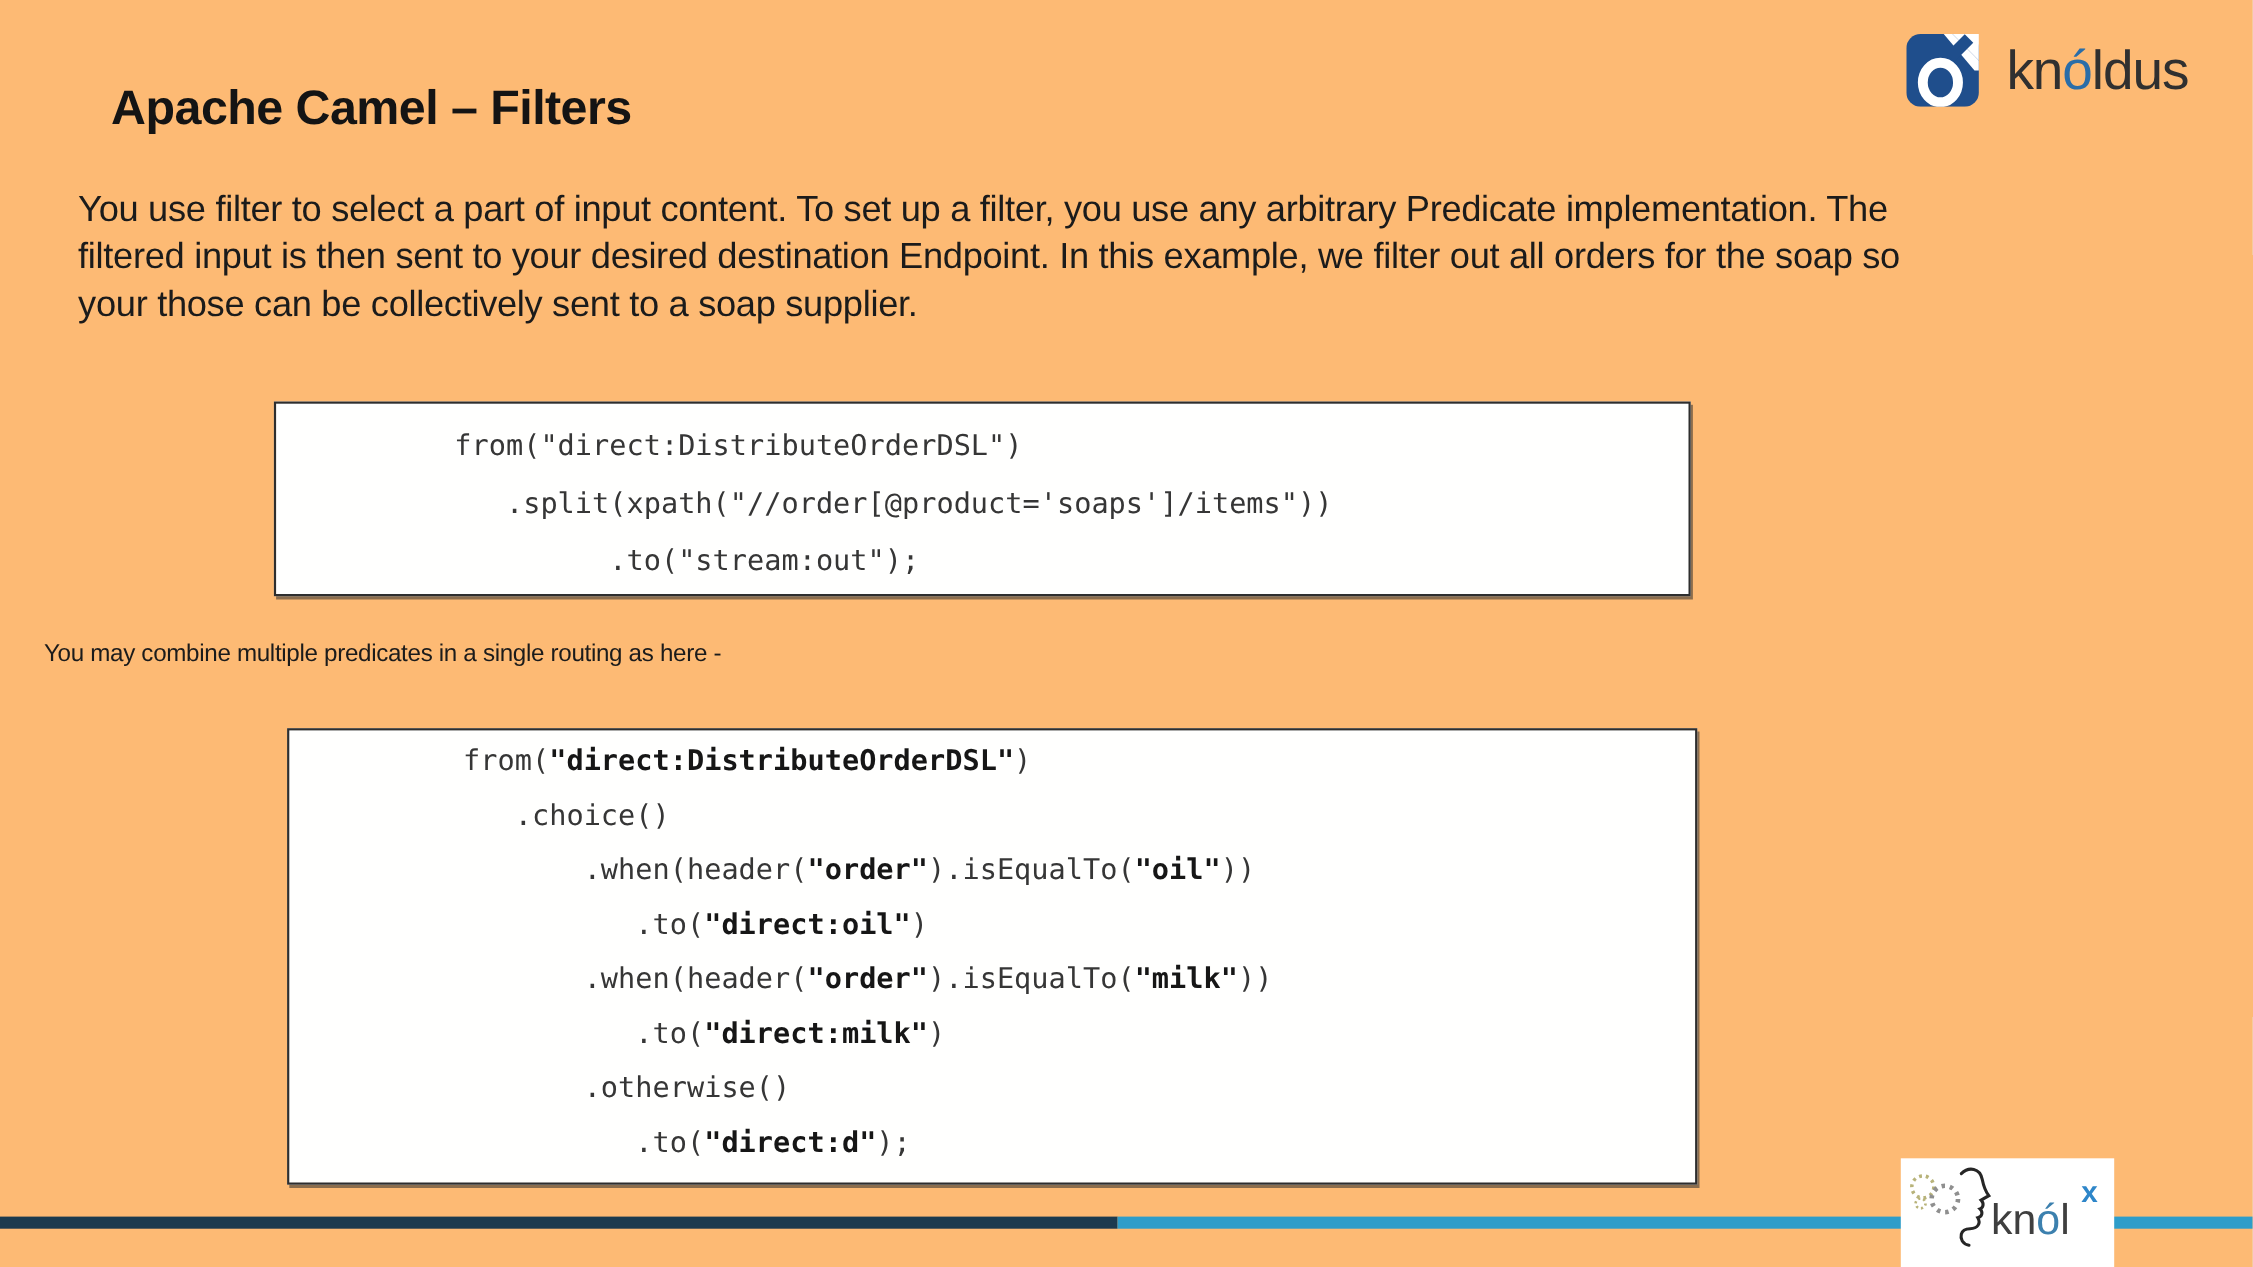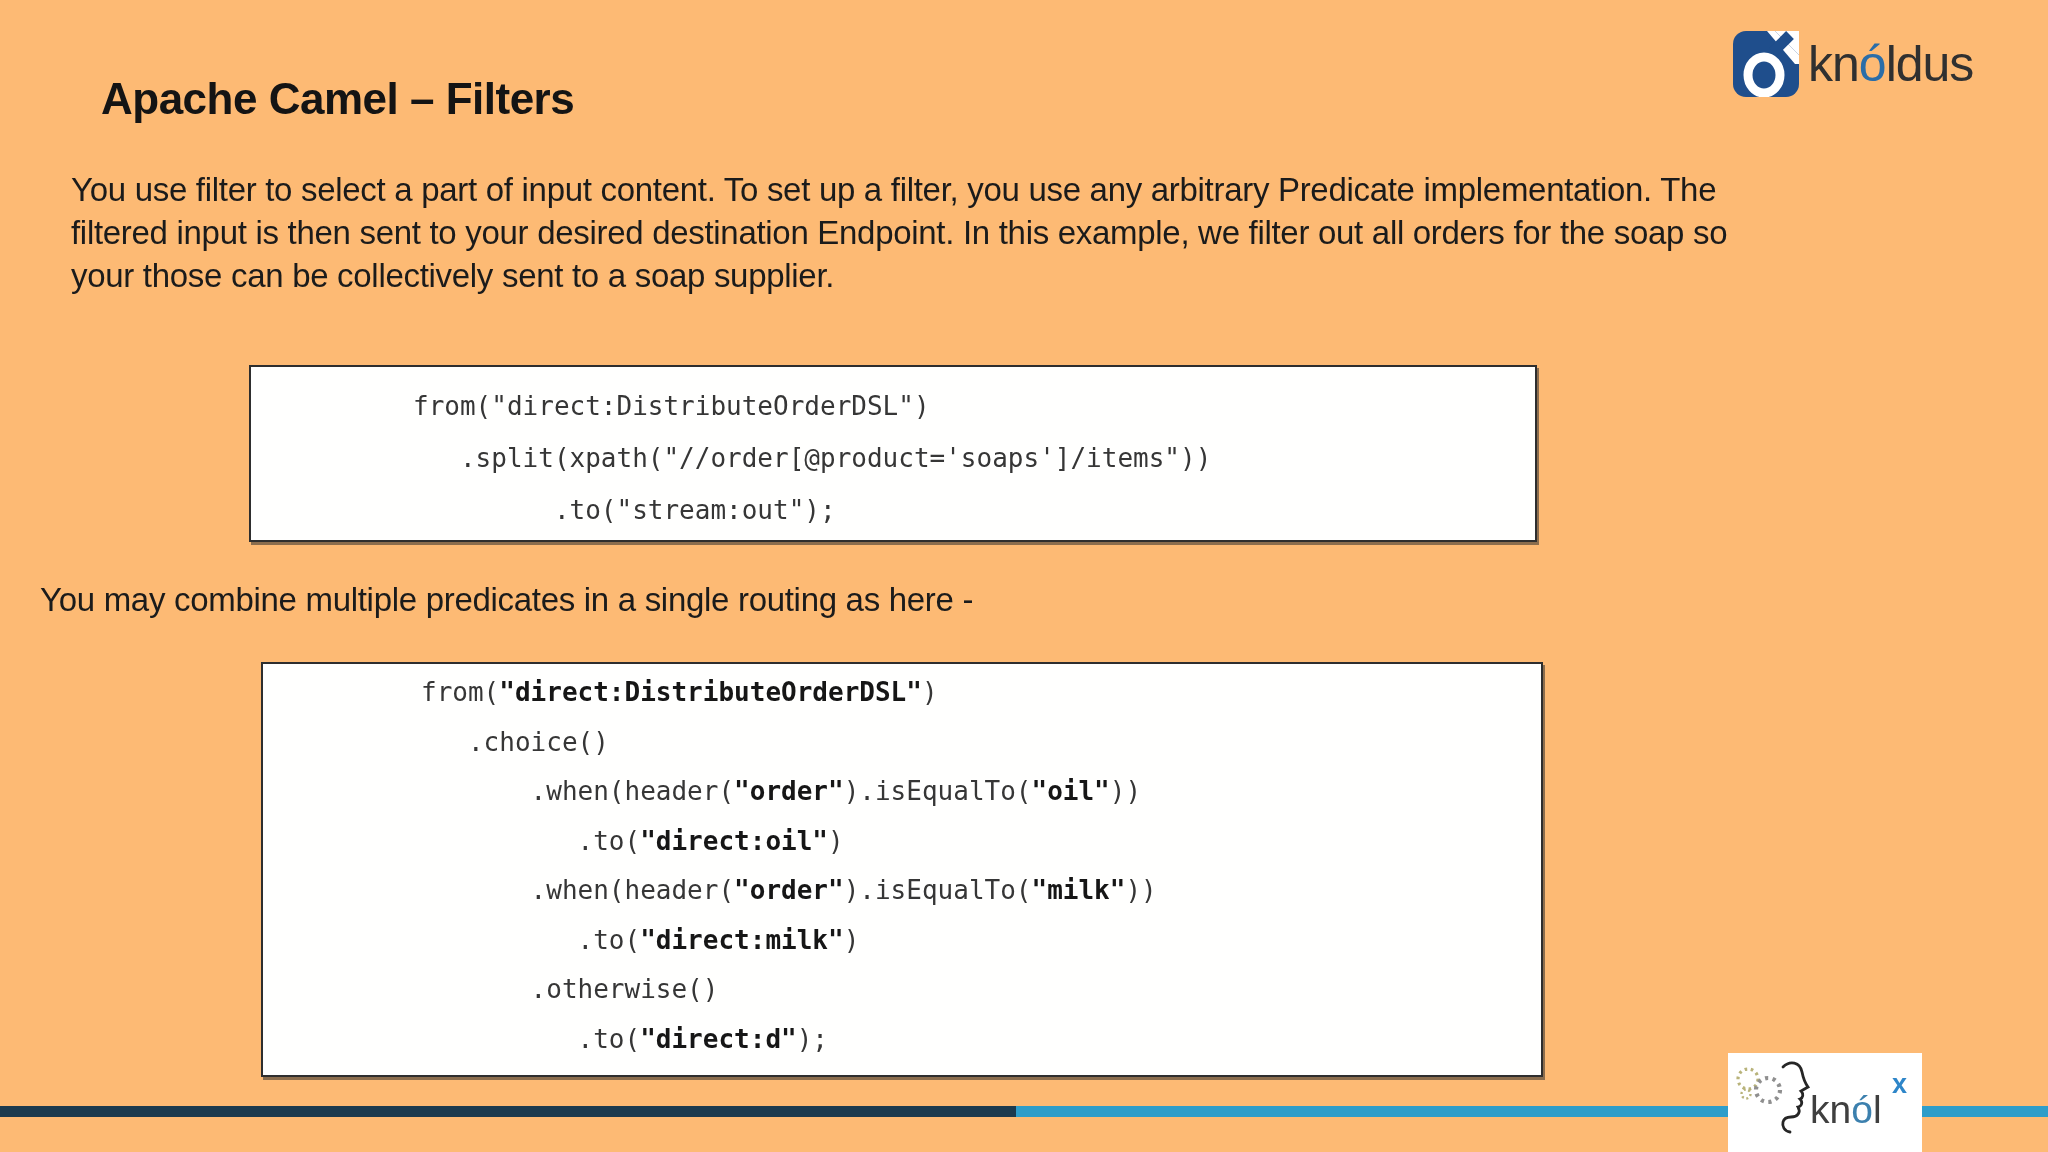--- a/index.html
+++ b/index.html
@@ -12,38 +12,38 @@
     color:#1b1b1b;
   }
   
   .page-title{
     position:absolute;left:101px;top:74px;
     font-size:44px;font-weight:bold;letter-spacing:-0.5px;
     color:#141414;white-space:nowrap;margin:0;
   }
   .knoldus-logo{
     position:absolute;left:1733px;top:31px;
-    display:flex;align-items:center;gap:9px;
+    display:flex;align-items:center;gap:25px;
   }
   .knoldus-word{
     font-size:50px;letter-spacing:-1px;color:#303030;
     line-height:66px;white-space:nowrap;
   }
   .knoldus-word .accent{color:#2a6da8;}
   
   .intro{
     position:absolute;left:40px;top:168px;
     font-size:33px;line-height:43px;letter-spacing:-0.3px;
     color:#1b1b1b;
     margin-left:31px;
   }
   .intro div{white-space:pre;}
   .note{
     position:absolute;left:40px;top:581px;
-    font-size:33px;letter-spacing:-0.3px;color:#1b1b1b;white-space:pre;
+    font-size:22px;letter-spacing:-0.3px;color:#1b1b1b;white-space:pre;
   }
   
   .codebox{
     position:absolute;margin:0;
     background:#fffffe;
     border:2px solid #2e2e2e;
     box-shadow:2px 3px 0 rgba(45,45,45,0.55);
     box-sizing:border-box;
     font-family:"DejaVu Sans Mono","Liberation Mono",monospace;
     font-size:26px;color:#363636;

